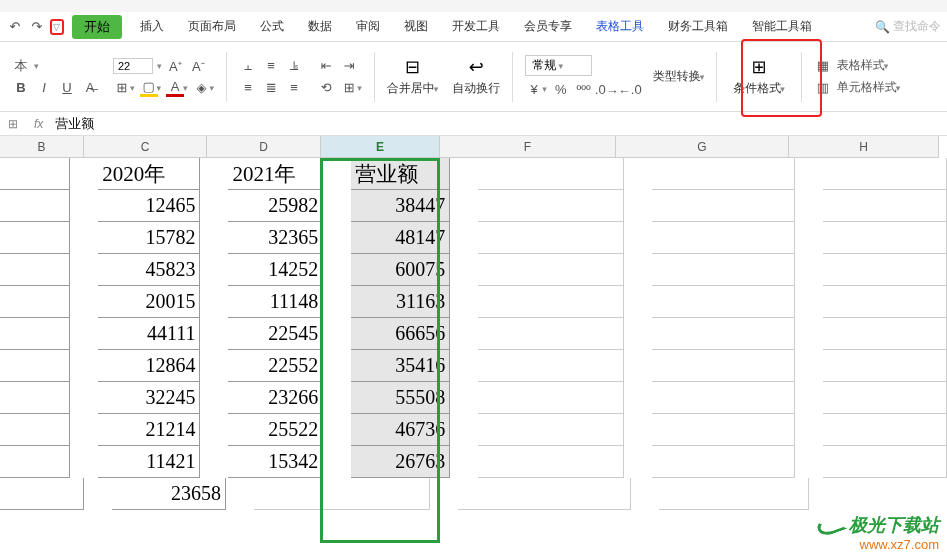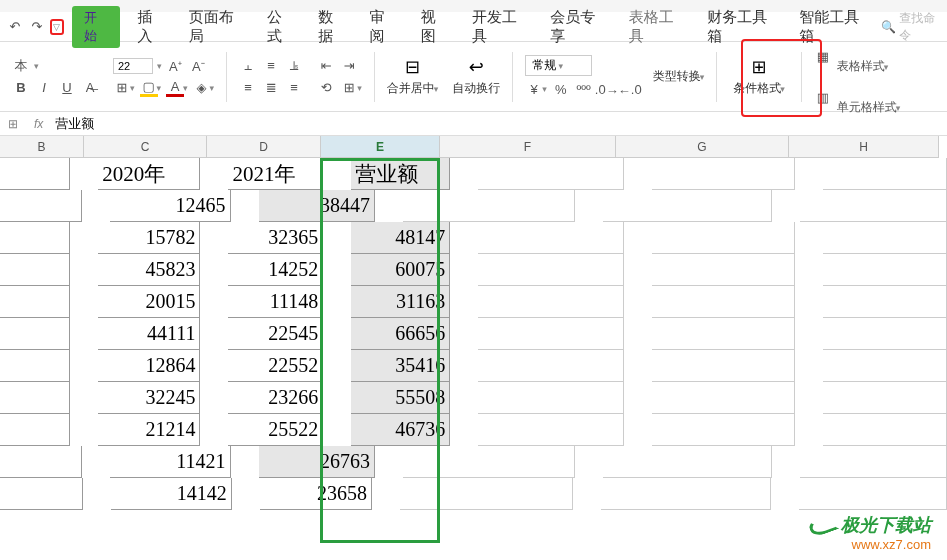--- a/index.html
+++ b/index.html
@@ -4,34 +4,34 @@
   <style>
     * { box-sizing: border-box; margin: 0; padding: 0; }
     body { font-family: "Microsoft YaHei", Arial, sans-serif; font-size: 12px; background: #fff; overflow: hidden; width: 947px; height: 560px; position: relative; }
     
     .titlebar { height: 12px; background: #f5f5f5; display: flex; align-items: center; padding: 0 10px; font-size: 11px; color: #333; }
     
     .menubar { height: 30px; display: flex; align-items: center; padding: 0 6px; gap: 4px; border-bottom: 1px solid #ddd; }
     .undo-redo { display: flex; gap: 4px; align-items: center; }
     .icon-btn { width: 18px; height: 18px; display: inline-flex; align-items: center; justify-content: center; color: #555; cursor: pointer; font-size: 13px; }
     .dropdown-caret { font-size: 9px; color: #888; margin-left: -1px; }
-    .start-btn { background: #4eb843; color: #4c1d95; padding: 3px 12px; border-radius: 3px; font-size: 13px; margin: 8px 4px; cursor: pointer; }
+    .start-btn { background: #4eb843; color: #000000; padding: 3px 12px; border-radius: 3px; font-size: 13px; margin: 8px 4px; cursor: pointer; }
     .highlight-red { border: 2px solid #e22; border-radius: 3px; padding: 1px 2px; display: inline-flex; align-items: center; }
-    .menu-item { padding: 4px 10px; font-size: 15px; color: #333; cursor: pointer; }
-    .menu-item.green { color: #737373; }
+    .menu-item { padding: 4px 10px; font-size: 12px; color: #333; cursor: pointer; }
+    .menu-item.green { color: #1d4ed8; }
     .search-hint { color: #bbb; font-size: 12px; margin-left: auto; display: flex; align-items: center; gap: 3px; }
     
     .toolbar { height: 70px; display: flex; align-items: center; border-bottom: 1px solid #ddd; padding: 4px 6px; gap: 2px; position: relative; }
     .tool-group { display: flex; flex-direction: column; gap: 4px; padding: 2px 6px; }
     .tool-row { display: flex; align-items: center; gap: 5px; }
     .tool-sep { width: 1px; height: 50px; background: #ddd; margin: 0 4px; }
     .tool-ico { width: 18px; height: 18px; display: inline-flex; align-items: center; justify-content: center; color: #555; font-size: 13px; }
     .tool-ico-drop { display: inline-flex; align-items: center; }
     .font-size-box { border: 1px solid #ccc; padding: 1px 4px; width: 40px; font-size: 11px; }
-    .tool-label { font-size: 12px; color: #555; margin-top: 20px; }
+    .tool-label { font-size: 12px; color: #555; }
     .wide-btn { display: flex; flex-direction: column; align-items: center; padding: 4px 6px; cursor: pointer; gap: 2px; }
     .wide-btn .ico { font-size: 18px; }
     .wide-btn .lbl { font-size: 12px; color: #333; }
     
     .cond-format-highlight { position: absolute; border: 2px solid #e22; border-radius: 4px; width: 81px; height: 78px; left: 741px; top: -3px; pointer-events: none; }
     
     .formula-bar { height: 24px; display: flex; align-items: center; border-bottom: 1px solid #ddd; padding: 2px 8px; gap: 8px; }
     .name-box-ico { width: 18px; color: #888; font-size: 12px; }
     .fx-label { font-style: italic; color: #888; font-size: 12px; }
     .formula-input { flex: 1; border: none; font-size: 13px; padding: 2px 4px; font-family: SimSun, serif; }
@@ -49,21 +49,21 @@
     .cell.cd { width: 114px; justify-content: flex-end; }
     .cell.ce { width: 119px; justify-content: flex-end; }
     .cell.cf { width: 176px; border-right: 1px solid #ccc; border-bottom: 1px solid #ccc; }
     .cell.cg { width: 173px; border-right: 1px solid #ccc; border-bottom: 1px solid #ccc; }
     .cell.chh { width: 150px; border-right: 1px solid #ccc; border-bottom: 1px solid #ccc; }
     .cell.hdr { justify-content: flex-start; font-size: 21px; }
     .cell.sel { background: #e6e6e6; }
     
     .selection-border { position: absolute; border: 3px solid #2a9d3f; pointer-events: none; left: 320px; top: 22px; width: 120px; height: 385px; }
     
-    .watermark { position: absolute; right: 16px; bottom: 8px; text-align: right; font-size: 12px; }
+    .watermark { position: absolute; right: 8px; bottom: 8px; text-align: right; font-size: 12px; }
     .watermark .site { color: #2a9d3f; font-size: 18px; font-weight: bold; font-style: italic; display: flex; align-items: center; gap: 4px; }
     .watermark .url { color: #e67817; font-size: 13px; }
     .wm-swoosh { width: 28px; height: 18px; border: 3px solid #2a9d3f; border-radius: 50% 50% 0 50%; border-top-color: transparent; border-right-color: transparent; display: inline-block; transform: rotate(-20deg); }
   </style>
 </head>
 <body>
 
 <div class="titlebar"></div>
 
 <div class="menubar">
@@ -226,20 +226,21 @@
         <div class="cell cc hdr">2020年</div>
         <div class="cell cd hdr">2021年</div>
         <div class="cell ce hdr sel">营业额</div>
         <div class="cell cf"></div>
         <div class="cell cg"></div>
         <div class="cell chh"></div>
       </div>
       <div class="grid-row">
         <div class="cell cb"></div>
         <div class="cell cc">12465</div>
+        <div class="cell cd">25982</div>
         <div class="cell ce sel">38447</div>
         <div class="cell cf"></div>
         <div class="cell cg"></div>
         <div class="cell chh"></div>
       </div>
       <div class="grid-row">
         <div class="cell cb"></div>
         <div class="cell cc">15782</div>
         <div class="cell cd">32365</div>
         <div class="cell ce sel">48147</div>
@@ -297,28 +298,28 @@
         <div class="cell cc">21214</div>
         <div class="cell cd">25522</div>
         <div class="cell ce sel">46736</div>
         <div class="cell cf"></div>
         <div class="cell cg"></div>
         <div class="cell chh"></div>
       </div>
       <div class="grid-row">
         <div class="cell cb"></div>
         <div class="cell cc">11421</div>
+        <div class="cell cd">15342</div>
         <div class="cell ce sel">26763</div>
         <div class="cell cf"></div>
         <div class="cell cg"></div>
         <div class="cell chh"></div>
       </div>
       <div class="grid-row">
         <div class="cell cb"></div>
-        <div class="cell cc">14142</div>
         <div class="cell cd">23658</div>
         <div class="cell cf"></div>
         <div class="cell cg"></div>
         <div class="cell chh"></div>
       </div>
     </div>
   <div class="selection-border"></div>
 </div>
 
 <div class="watermark">

